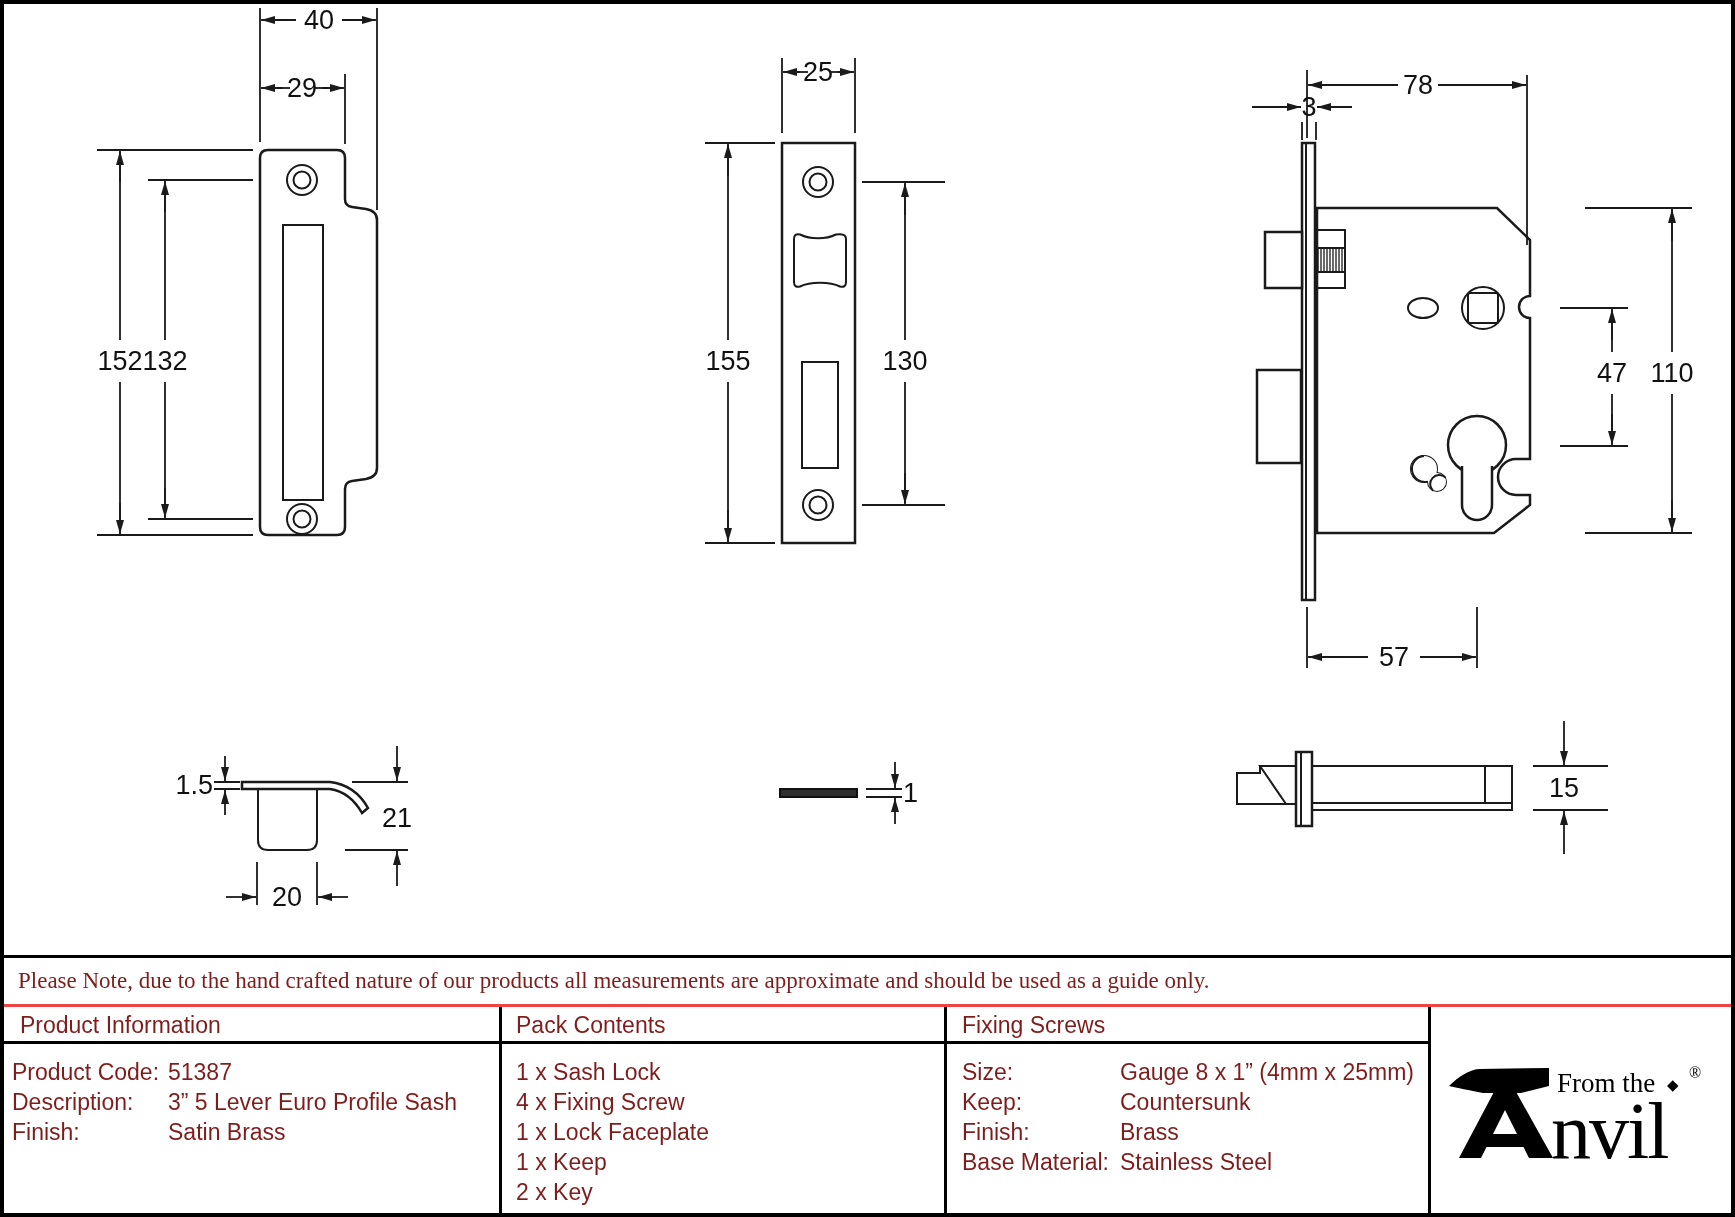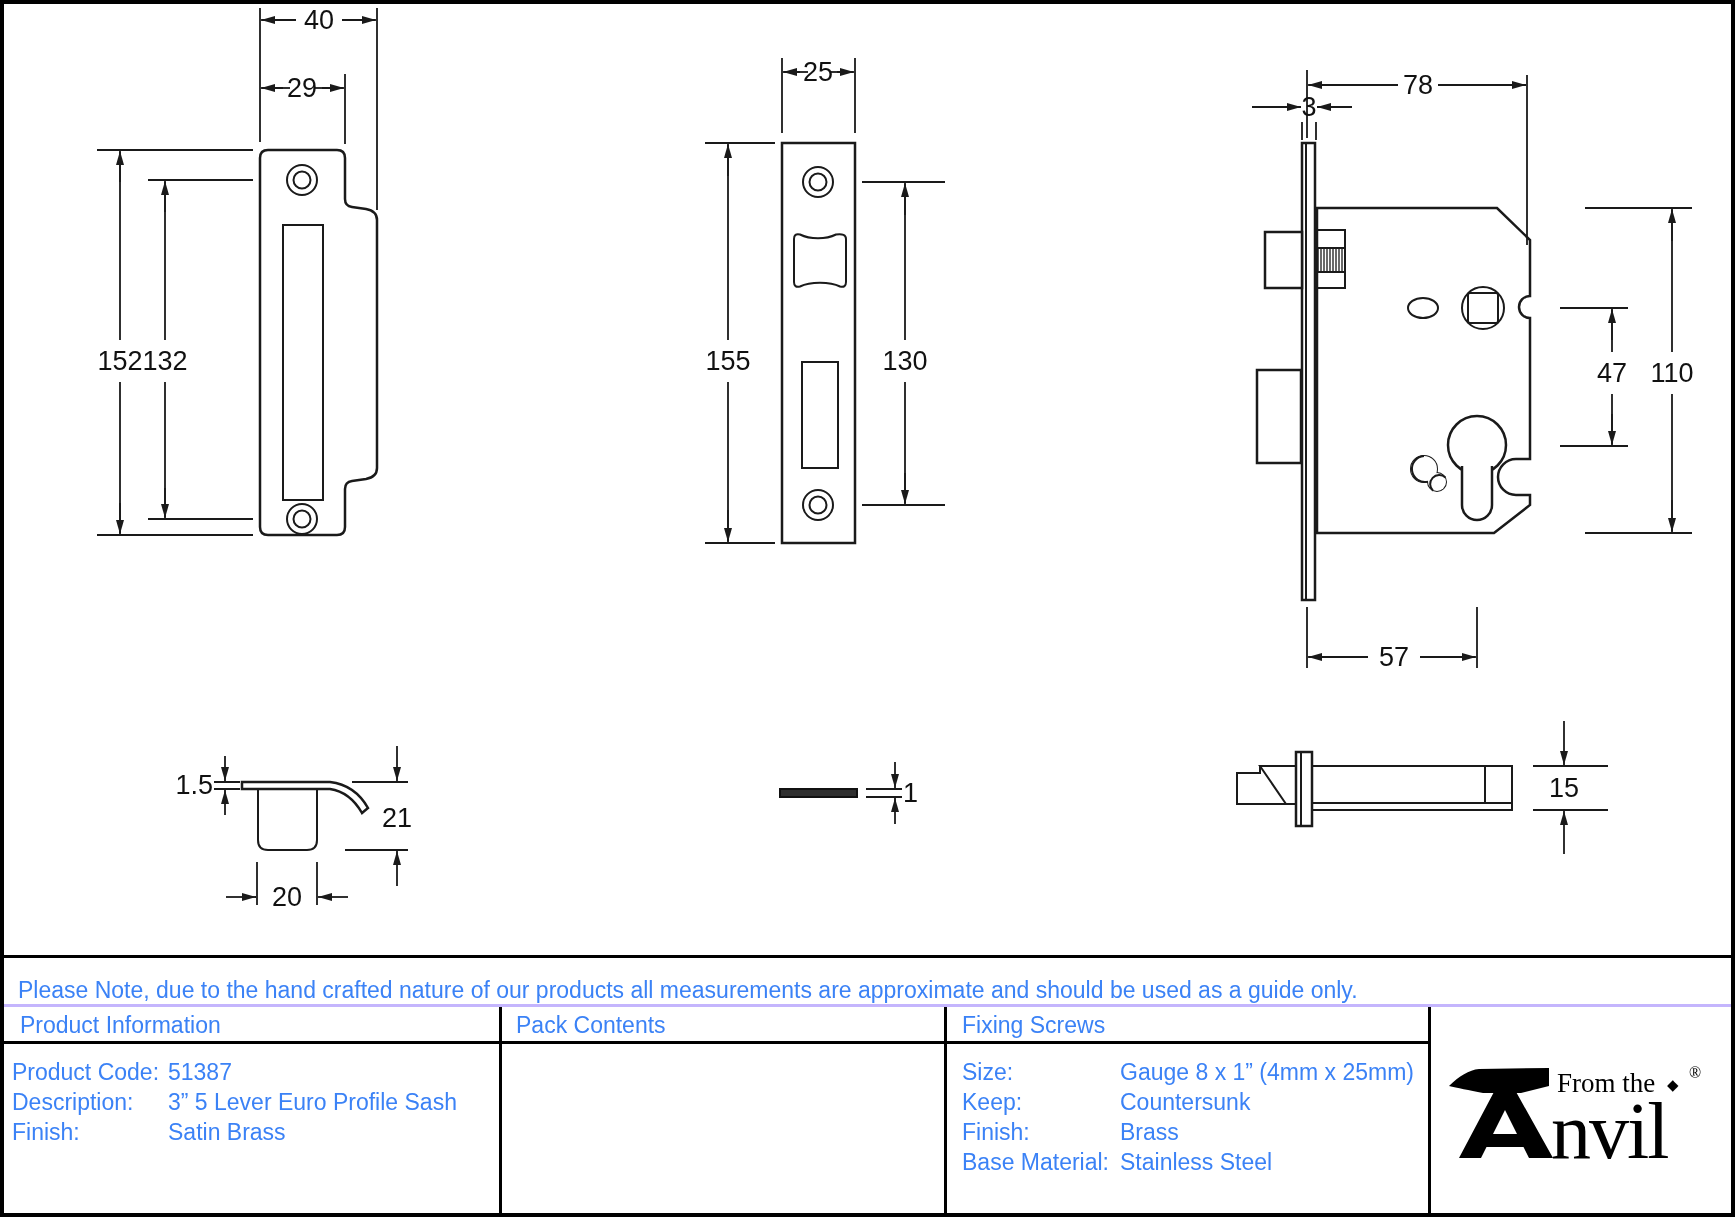--- a/index.html
+++ b/index.html
@@ -1,27 +1,27 @@
 <!DOCTYPE html>
 <html><head>
 <meta charset="utf-8">
 <style>
   html,body{margin:0;padding:0;background:#fff;}
   .page{position:relative;width:1735px;height:1217px;background:#fff;
-        font-family:"Liberation Sans",sans-serif;color:#3b82f6;overflow:hidden;}
+        font-family:"Liberation Sans",sans-serif;color:#7f1d1d;overflow:hidden;}
   .frame{position:absolute;inset:0;border:4px solid #000;box-sizing:border-box;pointer-events:none;}
   svg .shape{fill:#fff;stroke:#1a1a1a;stroke-width:2.5;}
   svg .thin{fill:none;stroke:#1a1a1a;stroke-width:2;}
   svg .dl{fill:none;stroke:#1a1a1a;stroke-width:1.8;}
   svg .hatch{stroke:#1a1a1a;stroke-width:1.3;}
   svg text.dim{font-family:"Liberation Sans",sans-serif;font-size:27px;fill:#111;text-anchor:middle;}
   svg text.dim.start{text-anchor:start;} svg text.dim.end{text-anchor:end;}
   .note-row{position:absolute;top:955px;left:0;width:1735px;height:52px;
-            border-top:3px solid #000;border-bottom:3px solid #c4b5fd;box-sizing:border-box;
-            display:flex;align-items:flex-end;padding-left:18px;font-size:23px;}
+            border-top:3px solid #000;border-bottom:3px solid #ef4444;box-sizing:border-box;
+            display:flex;align-items:center;padding-left:18px;font-size:23px;font-family:Liberation Serif, serif;}
   .vline,.hline{position:absolute;background:#000;}
   .hdr{position:absolute;top:1012px;font-size:23px;white-space:nowrap;}
   .col{position:absolute;top:1057px;font-size:23px;line-height:30px;white-space:nowrap;}
   .lbl{display:inline-block;}
   .col1 .lbl{width:156px;} .col3 .lbl{width:158px;}
   .logo-svg{position:absolute;left:1445px;top:1052px;}
   .serif{font-family:"Liberation Serif",serif;}
 </style>
 </head>
 <body>
@@ -207,20 +207,27 @@
     </div>
     <div>
       <span class="lbl">Description:</span><span>3” 5 Lever Euro Profile Sash</span>
     </div>
     <div>
       <span class="lbl">Finish:</span><span>Satin Brass</span>
     </div>
   </div>
 
   
+  <div class="col col2" style="left:516px;">
+    <div>1 x Sash Lock</div>
+    <div>4 x Fixing Screw</div>
+    <div>1 x Lock Faceplate</div>
+    <div>1 x Keep</div>
+    <div>2 x Key</div>
+  </div>
 
   
   <div class="col col3" style="left:962px;">
     <div>
       <span class="lbl">Size:</span><span>Gauge 8 x 1” (4mm x 25mm)</span>
     </div>
     <div>
       <span class="lbl">Keep:</span><span>Countersunk</span>
     </div>
     <div>

